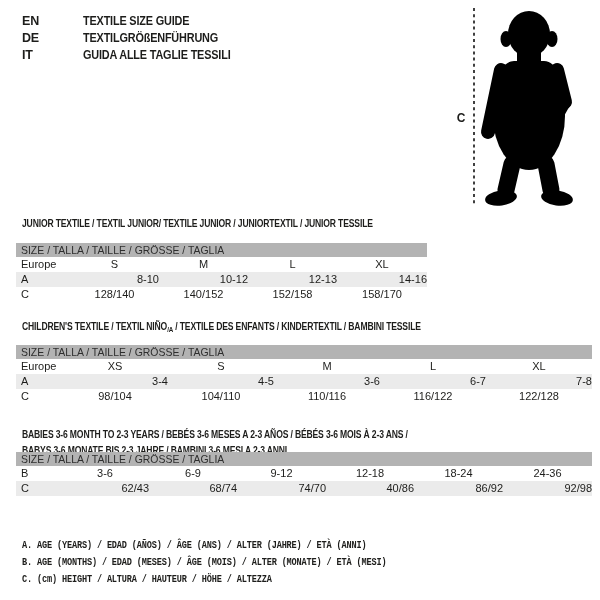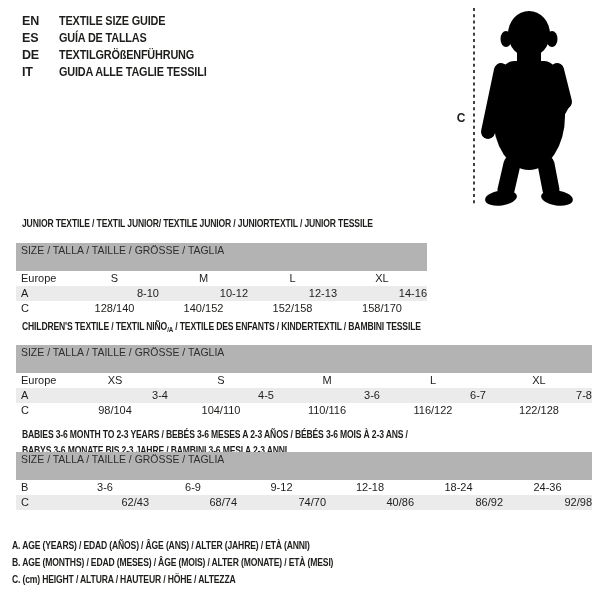--- a/index.html
+++ b/index.html
@@ -4,59 +4,55 @@
 <style>
   html,body{margin:0;padding:0;}
   body{
     width:600px;height:600px;position:relative;overflow:hidden;
     background:#ffffff;color:#1d1d1b;
     font-family:"Liberation Sans", sans-serif;
     -webkit-font-smoothing:antialiased;
   }
   
   .lang-list{position:absolute;left:22px;top:13px;}
-  .lang-row{display:flex;height:17px;line-height:17px;}
+  .lang-row{display:flex;height:17px;line-height:17px;gap:24px;}
   .lang-code{width:37px;font-weight:bold;font-size:12.5px;letter-spacing:-0.2px;}
   .lang-title{font-weight:bold;font-size:12.5px;letter-spacing:-0.2px;white-space:nowrap;
     display:inline-block;transform:scaleX(0.87);transform-origin:0 50%;}
   
   .figure-svg{position:absolute;left:468px;top:6px;}
   .height-label{position:absolute;left:453px;top:111px;width:16px;text-align:center;
     font-size:12px;font-weight:bold;}
   
   .sec-title{position:absolute;font-weight:bold;font-size:11px;letter-spacing:-0.2px;
     white-space:nowrap;line-height:13px;transform:scaleX(0.78);transform-origin:0 0;}
   .sec-title .subsc{font-size:8px;position:relative;top:2px;}
   .two-line{line-height:16px;}
   
   .size-table{position:absolute;}
-  .size-bar{height:28px;line-height:15px;background:#b3b3b3;color:#2e2e2e;
+  .size-bar{height:14px;line-height:15px;background:#b3b3b3;color:#2e2e2e;
     font-size:11px;padding-left:5px;overflow:hidden;}
   .size-bar span{display:inline-block;transform:scaleX(0.95);transform-origin:0 50%;white-space:nowrap;}
   table.grid{border-collapse:collapse;table-layout:fixed;width:100%;}
   table.grid td{height:15px;line-height:15px;padding:0;font-size:11px;
     text-align:center;white-space:nowrap;overflow:hidden;color:#1d1d1b;}
   table.grid td:first-child{text-align:left;padding-left:5px;}
   tr.shade td{background:#ebebeb;text-align:right;}
   
-  .footnotes{position:absolute;left:12px;top:537px;}
+  .footnotes{position:absolute;left:22px;top:537px;font-family:Liberation Mono, monospace;}
   .footnote-line{display:block;height:17px;line-height:17px;font-weight:bold;font-size:11px;
     letter-spacing:-0.2px;white-space:nowrap;transform:scaleX(0.78);transform-origin:0 50%;}
 </style>
 </head>
 <body>
 
 <div class="lang-list">
   <div class="lang-row">
     <span class="lang-code">EN</span>
     <span class="lang-title">TEXTILE SIZE GUIDE</span>
-  </div>
-  <div class="lang-row">
-    <span class="lang-code">ES</span>
-    <span class="lang-title">GUÍA DE TALLAS</span>
   </div>
   <div class="lang-row">
     <span class="lang-code">DE</span>
     <span class="lang-title">TEXTILGRÖßENFÜHRUNG</span>
   </div>
   <div class="lang-row">
     <span class="lang-code">IT</span>
     <span class="lang-title">GUIDA ALLE TAGLIE TESSILI</span>
   </div>
 </div>

